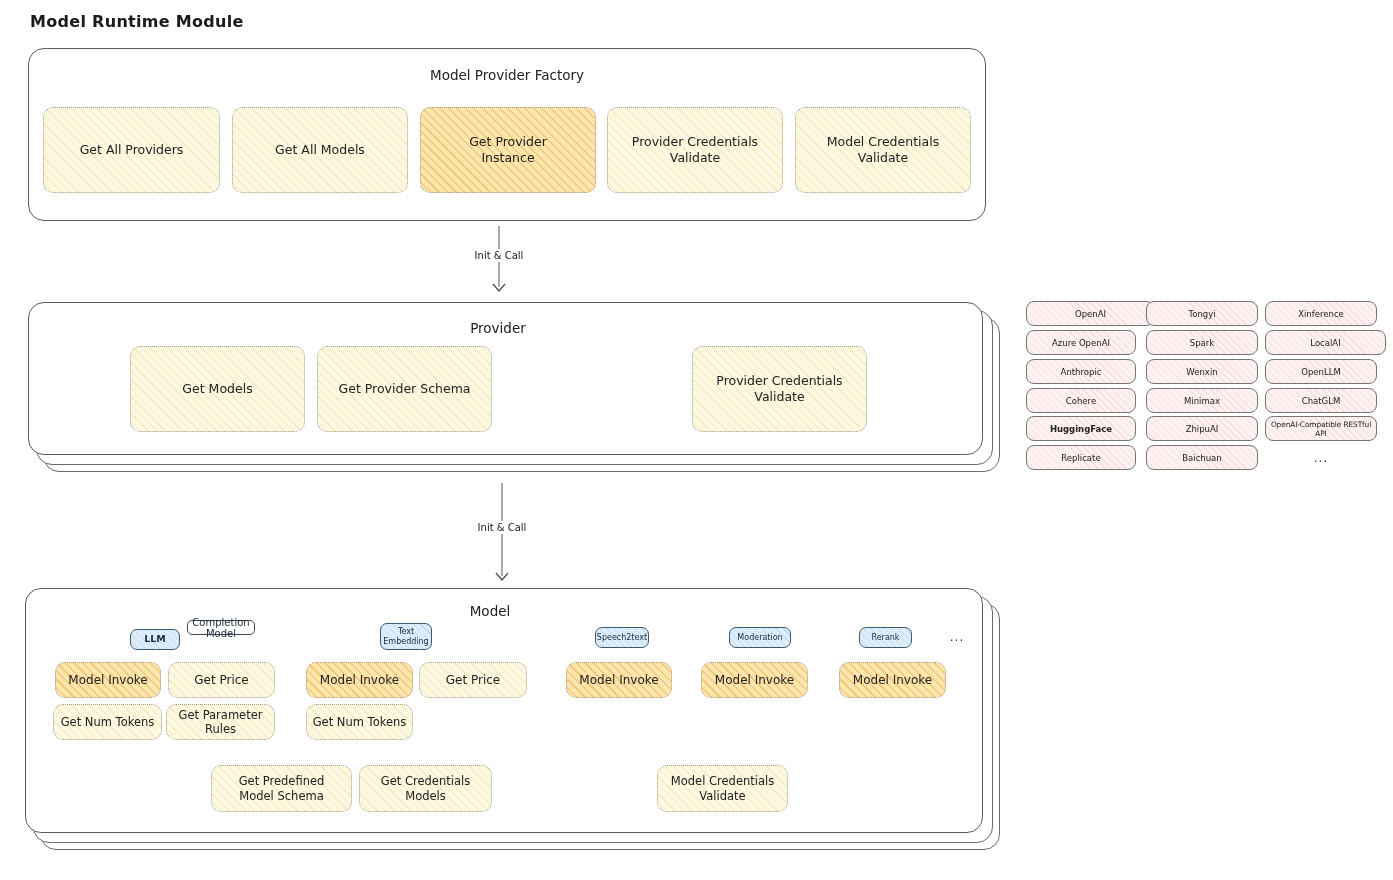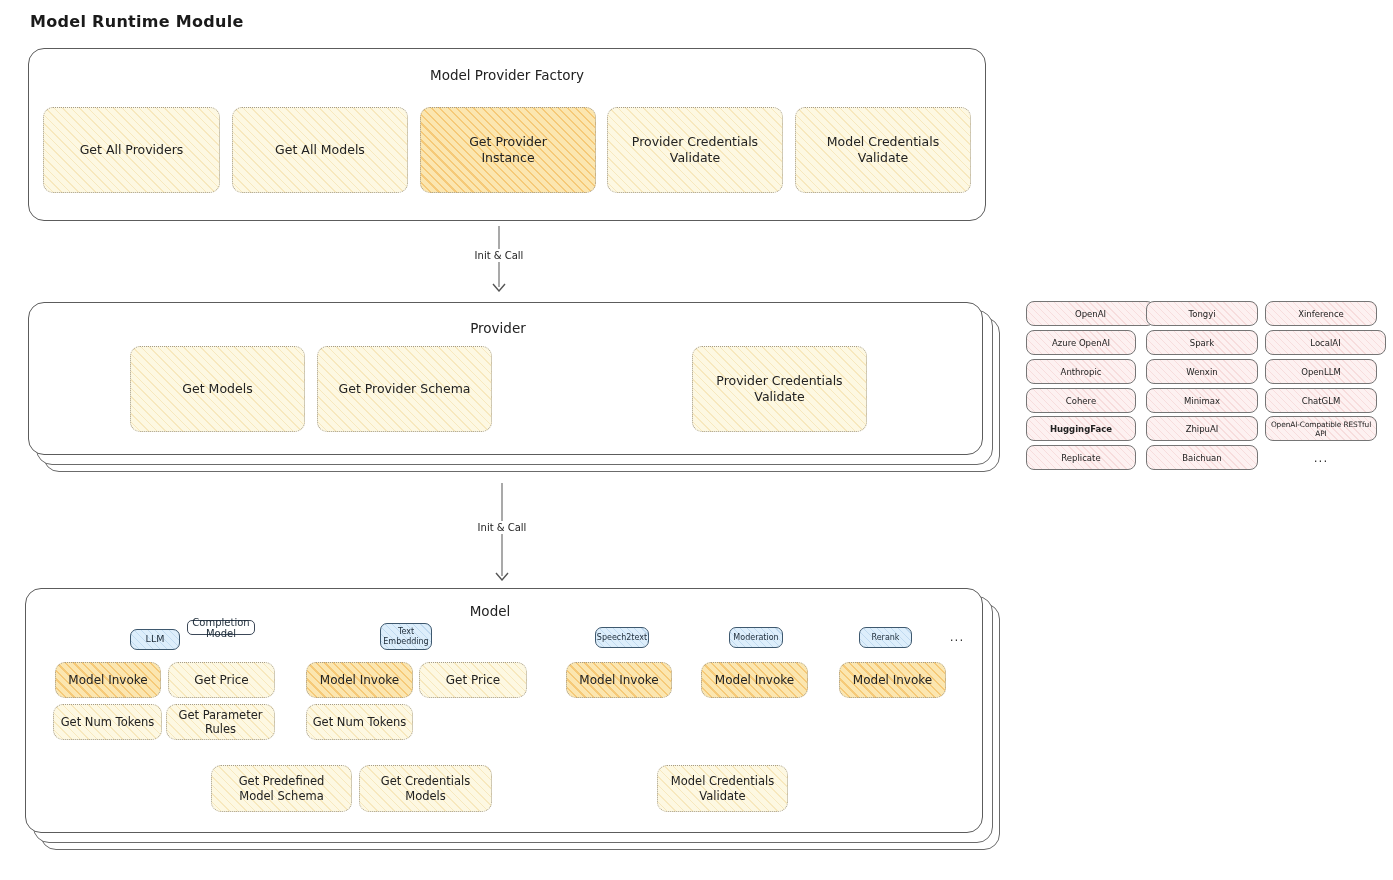--- a/index.html
+++ b/index.html
@@ -65,21 +65,21 @@
   
   .tag {
     background-color: #ddeefb;
     background-image: repeating-linear-gradient(45deg, rgba(128,173,214,0.30) 0 1px, transparent 1px 5px);
     border: 1.3px solid #3e586e;
     border-radius: 7px;
     font-size: 8px;
     color: #1d2b38;
     line-height: 1.15;
   }
-  .tag.big { font-size: 9.5px; }
+  .tag.big { font-size: 9.5px; font-weight: bold; }
   .mini-tag {
     background: #fff;
     border: 1.3px solid #3c4858;
     border-radius: 5px;
     font-size: 10px;
     color: #1d2b38;
   }
 
   .ellipsis-txt { font-size: 12px; color: #333; letter-spacing: 1px; }
 
@@ -165,21 +165,21 @@
   <div class="abs stack" style="left:25px; top:588px; width:958px; height:245px;">
     <div class="sheet-main"></div>
   </div>
   <div class="abs section-title center" style="left:25px; top:602px; width:930px; height:18px; z-index:3;">Model</div>
 
   <div class="abs tag big center" style="left:130px; top:629px; width:50px; height:21px; z-index:3;">LLM</div>
   <div class="abs mini-tag center" style="left:187px; top:620px; width:68px; height:15px; z-index:3;">Completion Model</div>
   <div class="abs mini-tag center" style="left:187px; top:638px; width:68px; height:15px; z-index:3;margin-top:24px;">Chat Model</div>
   <div class="abs tag center" style="left:380px; top:623px; width:52px; height:27px; padding:0 4px; z-index:3;">Text Embedding</div>
   <div class="abs tag center" style="left:595px; top:627px; width:54px; height:21px; z-index:3;">Speech2text</div>
-  <div class="abs tag center" style="left:729px; top:627px; width:54px; height:21px; z-index:3;">Moderation</div>
+  <div class="abs tag center" style="left:729px; top:627px; width:62px; height:21px; z-index:3;">Moderation</div>
   <div class="abs tag center" style="left:859px; top:627px; width:53px; height:21px; z-index:3;">Rerank</div>
   <div class="abs ellipsis-txt center" style="left:947px; top:628px; width:20px; height:18px; z-index:3;">...</div>
 
   <div class="abs ybox hl small center" style="left:55px;  top:662px; width:106px; height:36px; z-index:3; font-size:12px;">Model Invoke</div>
   <div class="abs ybox small center" style="left:168px; top:662px; width:107px; height:36px; z-index:3; font-size:12px;">Get Price</div>
   <div class="abs ybox small center" style="left:53px;  top:704px; width:109px; height:36px; z-index:3;">Get Num Tokens</div>
   <div class="abs ybox small center" style="left:166px; top:704px; width:109px; height:36px; padding:0 8px; z-index:3;">Get Parameter Rules</div>
 
   <div class="abs ybox hl small center" style="left:306px; top:662px; width:107px; height:36px; z-index:3; font-size:12px;">Model Invoke</div>
   <div class="abs ybox small center" style="left:419px; top:662px; width:108px; height:36px; z-index:3; font-size:12px;">Get Price</div>

